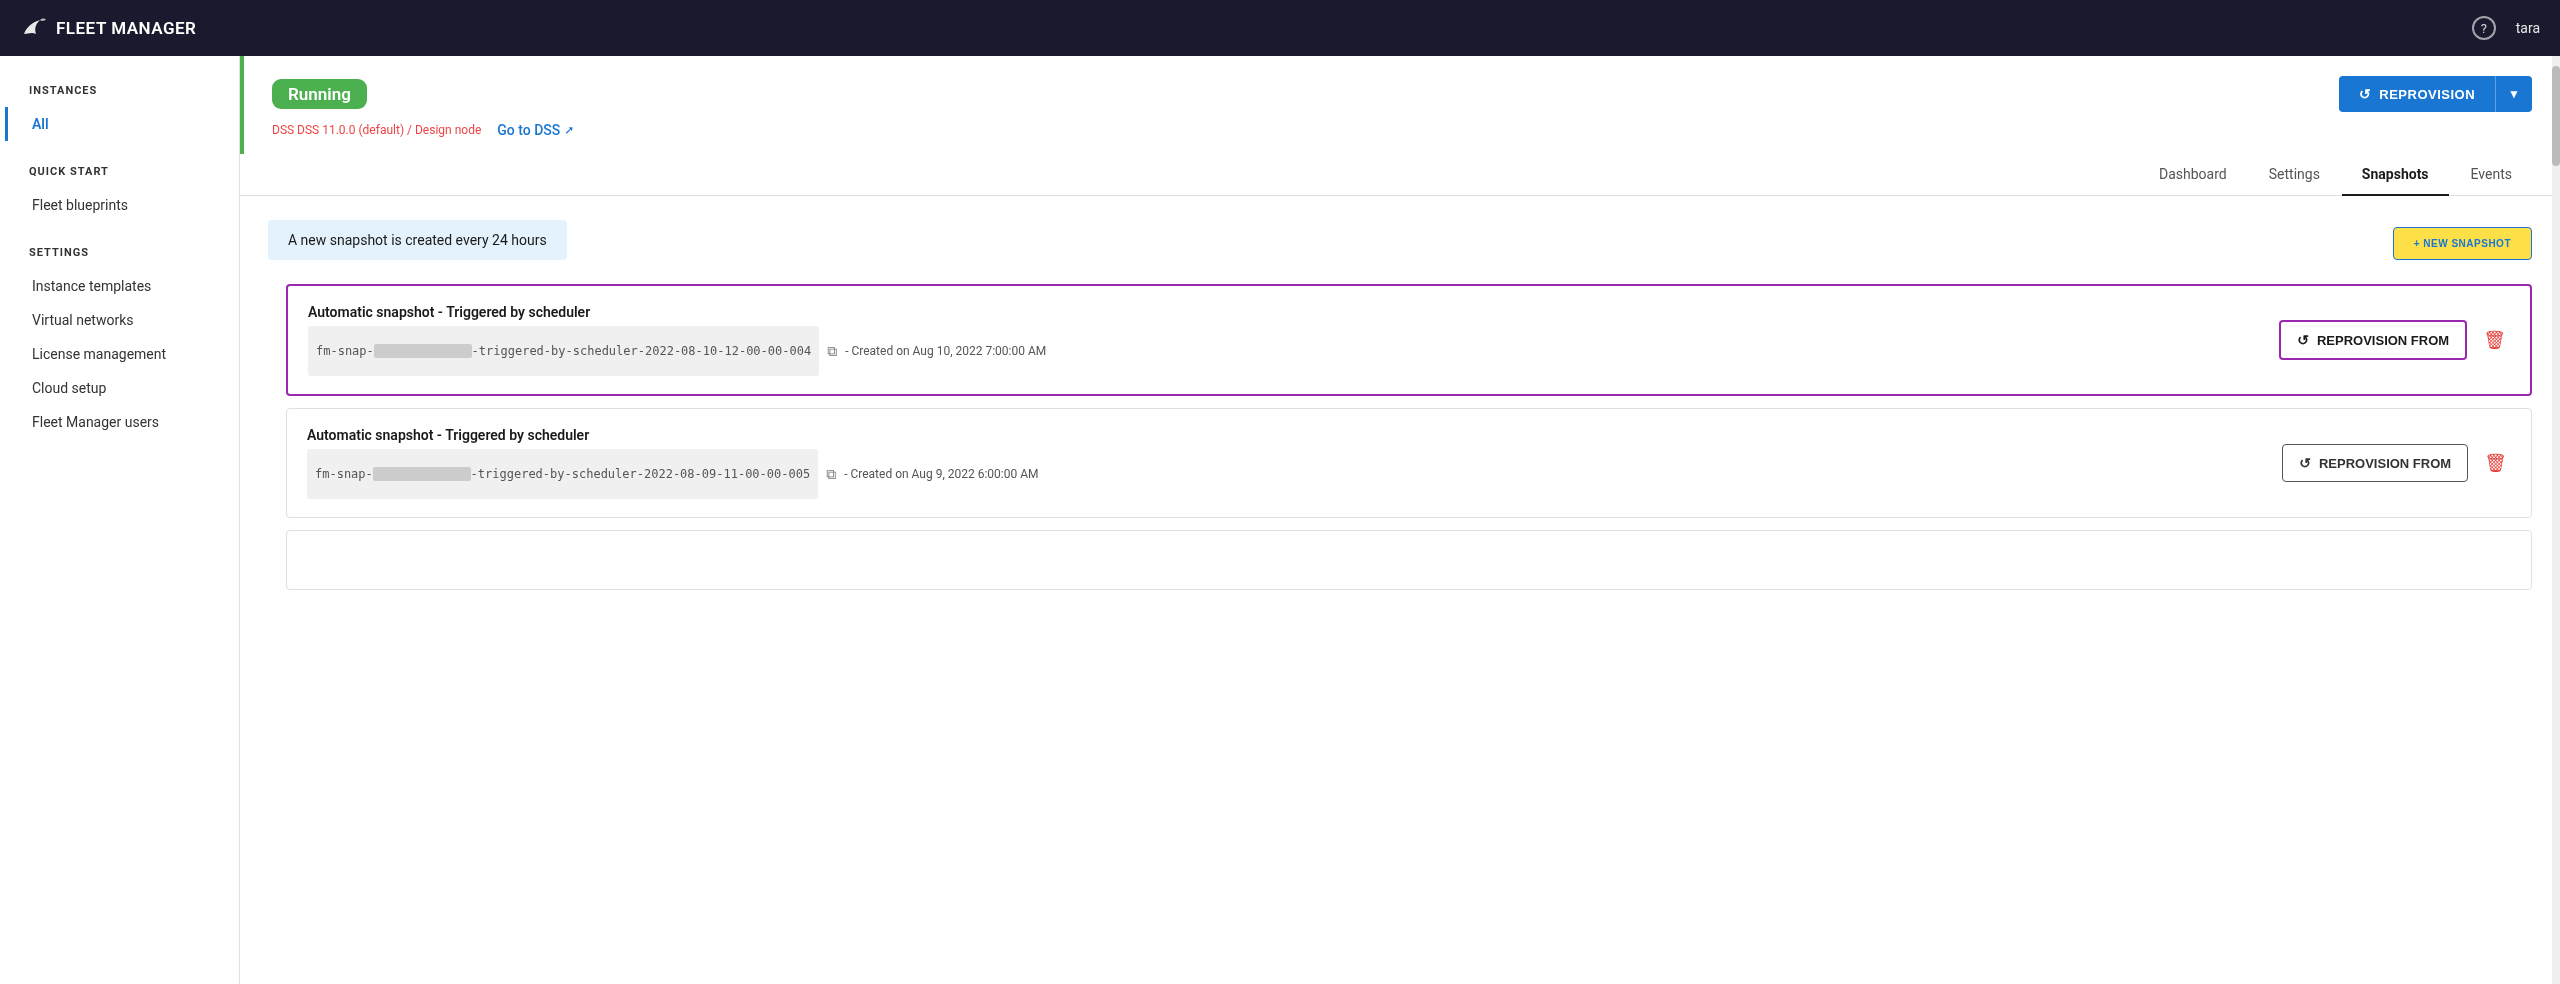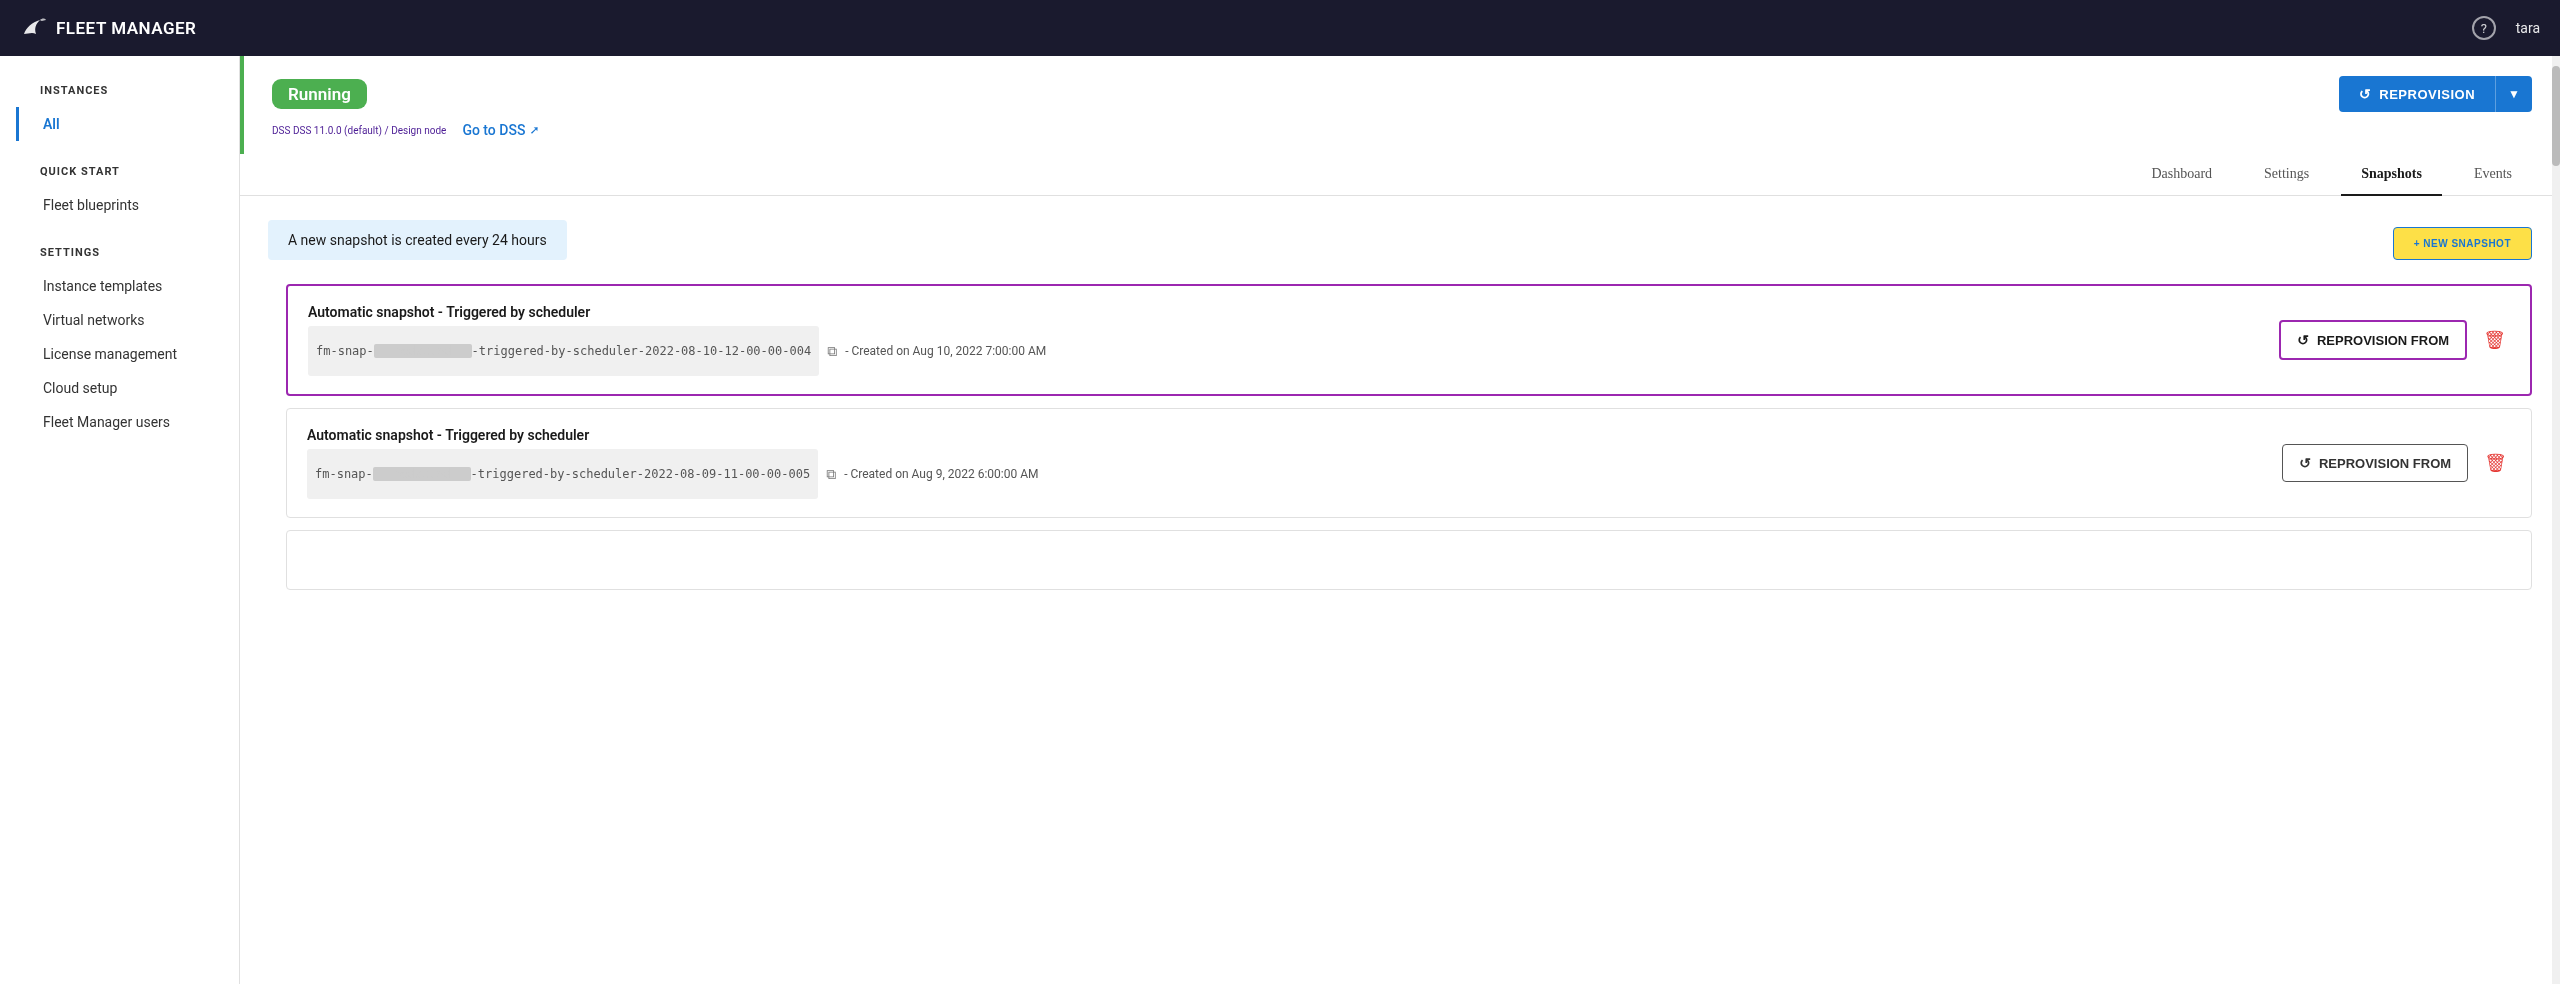--- a/index.html
+++ b/index.html
@@ -57,21 +57,21 @@
     .main-layout {
       display: flex;
       height: calc(984px - 56px);
     }
 
     
     .sidebar {
       width: 240px;
       background: #fff;
       border-right: 1px solid #e0e0e0;
-      padding: 28px 0 0 16px;
+      padding: 28px 0 0 5px;
       flex-shrink: 0;
     }
     .sidebar-section-title {
       font-size: 11px;
       font-weight: 700;
       letter-spacing: 1px;
       color: #333;
       padding: 0 24px 10px 24px;
       text-transform: uppercase;
     }
@@ -156,42 +156,41 @@
       align-items: center;
     }
 
     .instance-info-row {
       display: flex;
       align-items: center;
       gap: 16px;
       padding-bottom: 16px;
     }
     .instance-info-text {
-      font-size: 10px;
-      color: #4c1d95;
+      font-size: 12px;
+      color: #ef4444;
     }
     .go-to-dss-link {
       color: #1976d2;
       font-size: 14px;
       font-weight: 500;
       cursor: pointer;
       display: flex;
       align-items: center;
       gap: 4px;
       text-decoration: none;
     }
 
     
     .tabs-row {
       display: flex;
       justify-content: flex-end;
       border-bottom: 1px solid #e0e0e0;
       padding: 0 28px;
-      gap: 12px;
-      font-family: Liberation Serif, serif;
+      gap: 2px;
     }
     .tab {
       padding: 12px 20px;
       font-size: 14px;
       color: #555;
       cursor: pointer;
       border-bottom: 2px solid transparent;
       margin-bottom: -1px;
     }
     .tab.active {

